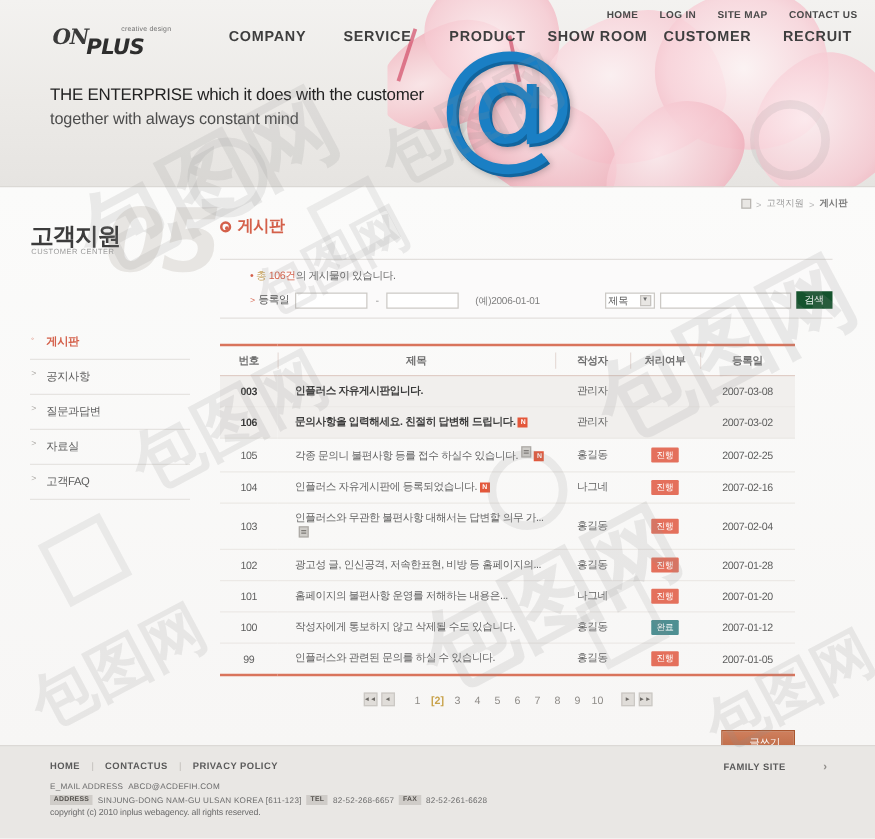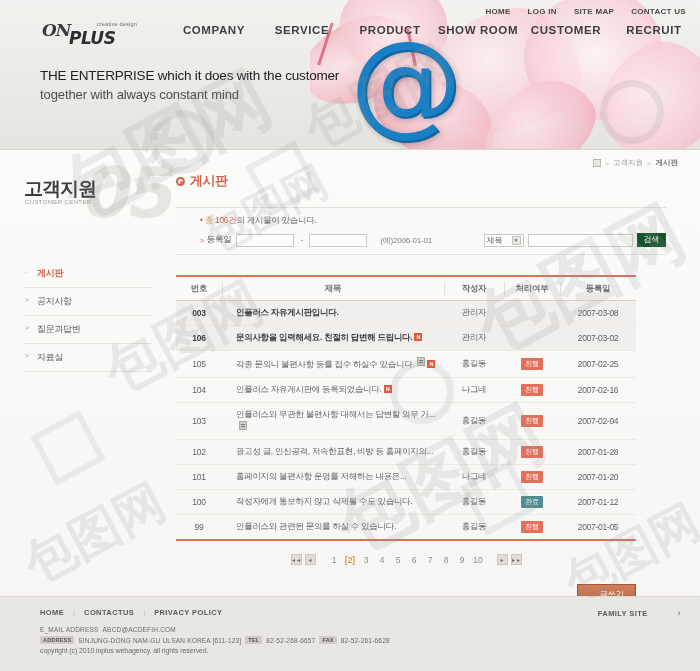--- a/index.html
+++ b/index.html
@@ -301,21 +301,21 @@
   
   .footer {
     position: relative; height: 75px;
     background: #e9e7e4; border-top: 1px solid #dcd9d6;
     padding: 11px 30px 0 40px;
   }
   .ft-links { display: flex; align-items: center; gap: 9px; }
   .ft-links a { font-size: 7.5px; color: #5a5a5a; font-weight: bold; letter-spacing: .4px; text-decoration: none; }
   .ft-links .bar { color: #bdbab6; font-size: 7.5px; }
   .family {
-    position: absolute; right: 19px; top: 11px;
+    position: absolute; right: 38px; top: 11px;
     display: flex; align-items: center; gap: 30px;
     font-size: 7.5px; color: #5a5a5a; font-weight: bold; letter-spacing: .4px;
   }
   .family .arw { color: #8e8b87; font-size: 9px; }
 
   .ft-info { margin-top: 9px; }
   .ft-row { display: flex; align-items: center; gap: 4px; margin-bottom: 3px; font-size: 6.5px; color: #6a6a6a; letter-spacing: .2px; }
   .tag {
     background: #cfccc8; color: #56534f; font-size: 5.5px;
     padding: 1px 3px; letter-spacing: .2px; font-weight: bold;
@@ -399,20 +399,24 @@
           <span class="mk">&gt;</span>
           <span>공지사항</span>
         </li>
         <li>
           <span class="mk">&gt;</span>
           <span>질문과답변</span>
         </li>
         <li>
           <span class="mk">&gt;</span>
           <span>자료실</span>
+        </li>
+        <li>
+          <span class="mk">&gt;</span>
+          <span>고객FAQ</span>
         </li>
       </ul>
     </div>
 
     <div class="content">
 
       <div class="ct-title">
         <span class="ct-bullet"></span>
         <h2>게시판</h2>
       </div>

